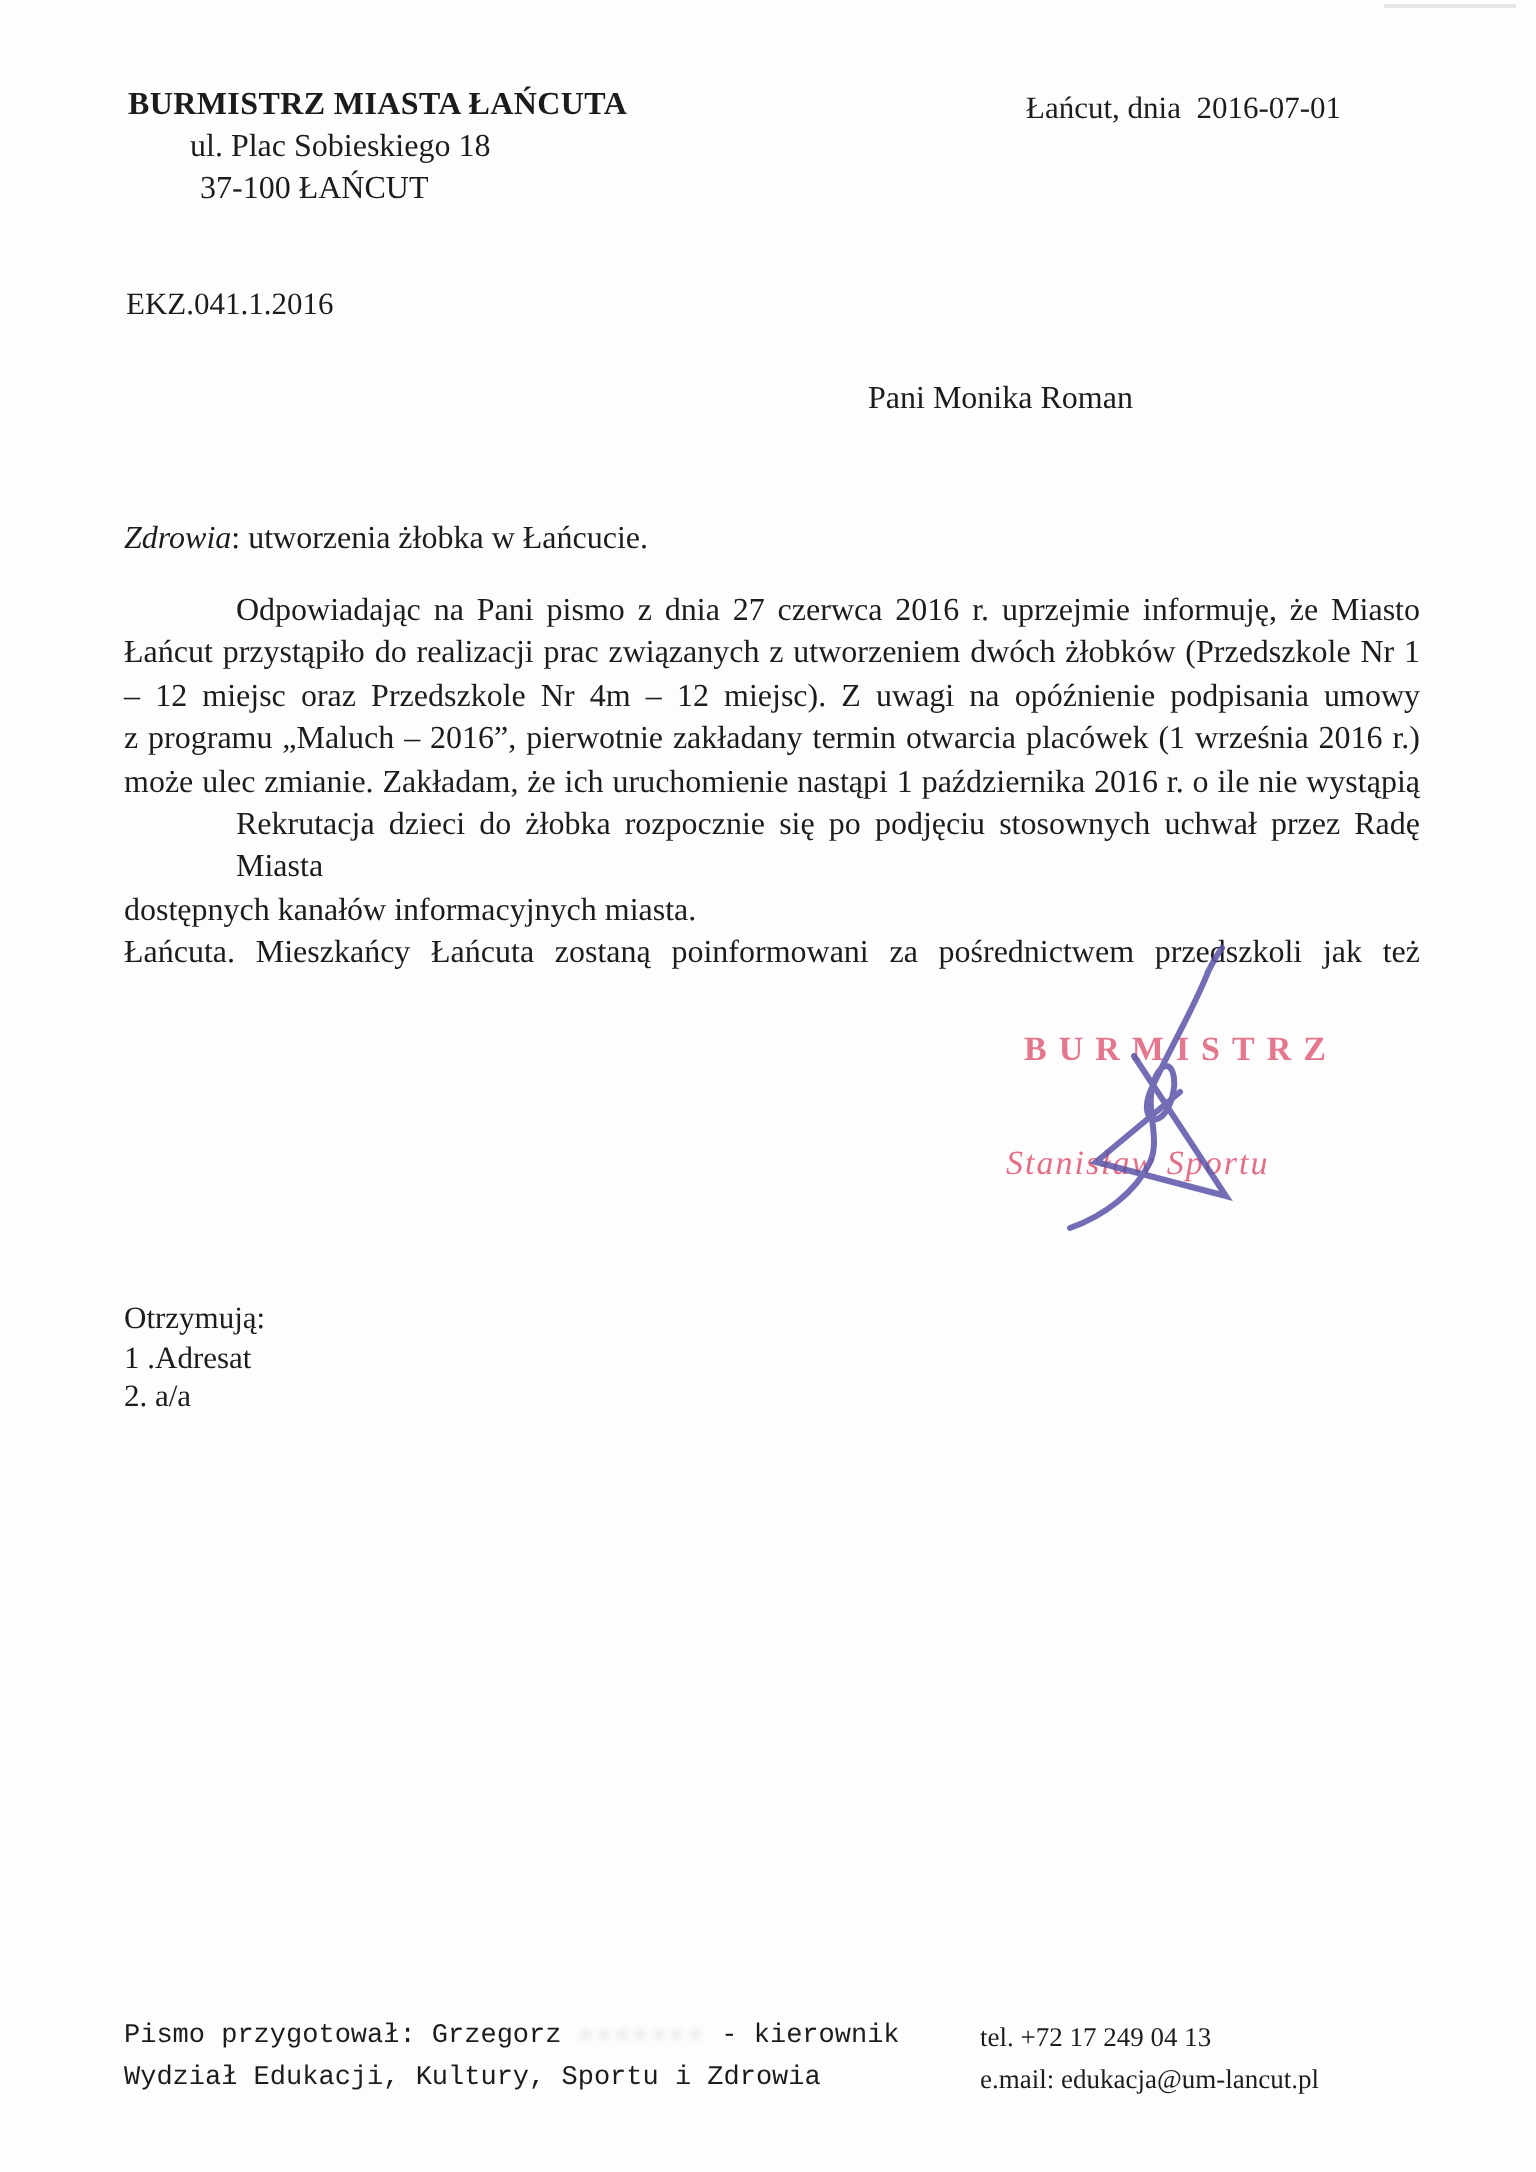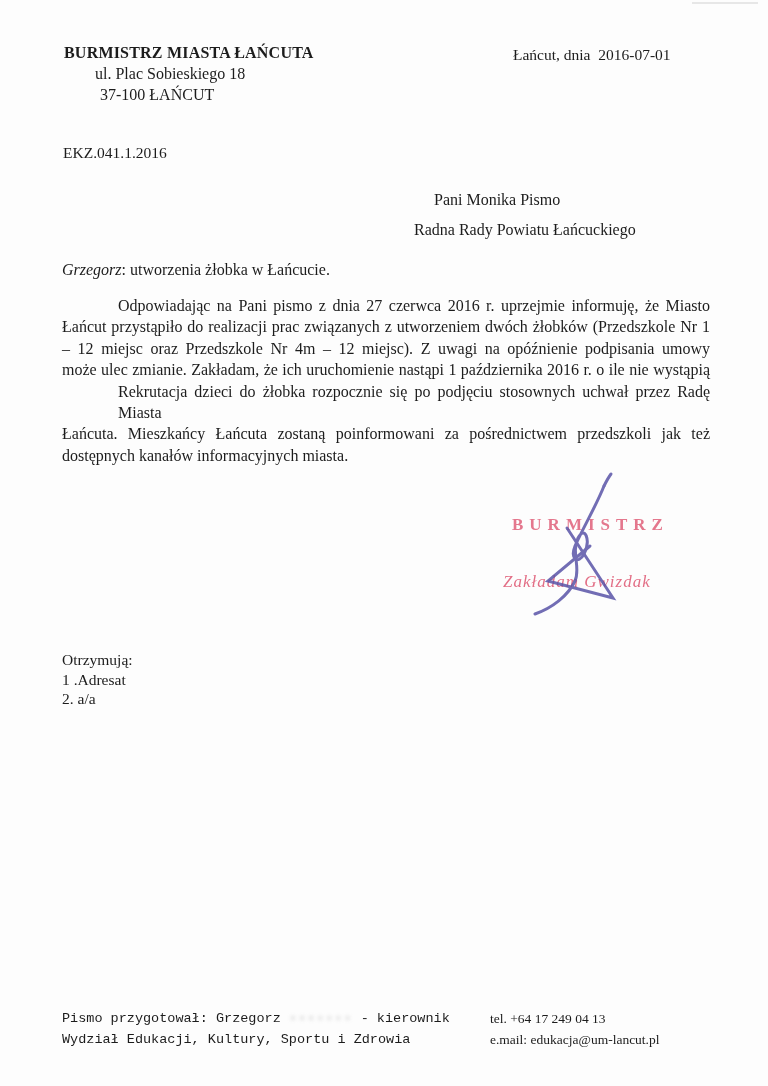--- a/index.html
+++ b/index.html
@@ -61,39 +61,39 @@
   <div class="sender">
     <div class="name">BURMISTRZ MIASTA ŁAŃCUTA</div>
     <div class="addr1">ul. Plac Sobieskiego 18</div>
     <div class="addr2">37-100 ŁAŃCUT</div>
   </div>
 
   <div class="dateline">Łańcut, dnia  2016-07-01</div>
 
   <div class="refno">EKZ.041.1.2016</div>
 
-  <div class="recipient-1">Pani Monika Pismo</div>
-  <div class="recipient-2">Radna Rady Powiatu Łańcuckiego</div>
+  <div class="recipient-1">Pani Monika Roman</div>
 
   <div class="subject">
-    <span class="lbl">Grzegorz</span><span>: utworzenia żłobka w Łańcucie.</span>
+    <span class="lbl">Zdrowia</span><span>: utworzenia żłobka w Łańcucie.</span>
   </div>
 
   <div class="body-text">
     <div class="bline first">Odpowiadając na Pani pismo z dnia 27 czerwca 2016 r. uprzejmie informuję, że Miasto</div>
     <div class="bline">Łańcut przystąpiło do realizacji prac związanych z utworzeniem dwóch żłobków (Przedszkole Nr 1</div>
     <div class="bline">– 12 miejsc oraz Przedszkole Nr 4m – 12 miejsc). Z uwagi na opóźnienie podpisania umowy</div>
+    <div class="bline">z programu „Maluch – 2016”, pierwotnie zakładany termin otwarcia placówek (1 września 2016 r.)</div>
     <div class="bline">może ulec zmianie. Zakładam, że ich uruchomienie nastąpi 1 października 2016 r. o ile nie wystąpią</div>
     <div class="bline first">Rekrutacja dzieci do żłobka rozpocznie się po podjęciu stosownych uchwał przez Radę Miasta</div>
+    <div class="bline last">dostępnych kanałów informacyjnych miasta.</div>
     <div class="bline">Łańcuta. Mieszkańcy Łańcuta zostaną poinformowani za pośrednictwem przedszkoli jak też</div>
-    <div class="bline last">dostępnych kanałów informacyjnych miasta.</div>
   </div>
 
   <div class="stamp-title">BURMISTRZ</div>
-  <div class="stamp-name">Zakładam Gwizdak</div>
+  <div class="stamp-name">Stanisław Sportu</div>
 
   <svg class="signature-svg" width="160" height="170" viewBox="0 0 160 170">
     <g fill="none" stroke="#5a55a8" stroke-width="3" stroke-linecap="round" opacity="0.85">
       <path d="M104,18 C97,36 84,58 75,78 C70,91 78,97 84,86 C91,72 85,57 78,70 C71,85 81,100 75,113 C68,128 52,140 35,146"></path>
       <path d="M67,60 L113,130 L48,113 L90,78"></path>
       <path d="M104,18 C106,14 108,10 111,6"></path>
     </g>
   </svg>
 
   <div class="distribution">
@@ -103,17 +103,17 @@
   </div>
 
   <div class="footer-left">
     <div>
       <span>Pismo przygotował: Grzegorz </span><span class="redacted">·······</span><span> - kierownik</span>
     </div>
     <div>Wydział Edukacji, Kultury, Sportu i Zdrowia</div>
   </div>
 
   <div class="footer-right">
-    <div>tel. +64 17 249 04 13</div>
+    <div>tel. +72 17 249 04 13</div>
     <div>e.mail: edukacja@um-lancut.pl</div>
   </div>
 
 </div>
 
 </body></html>

